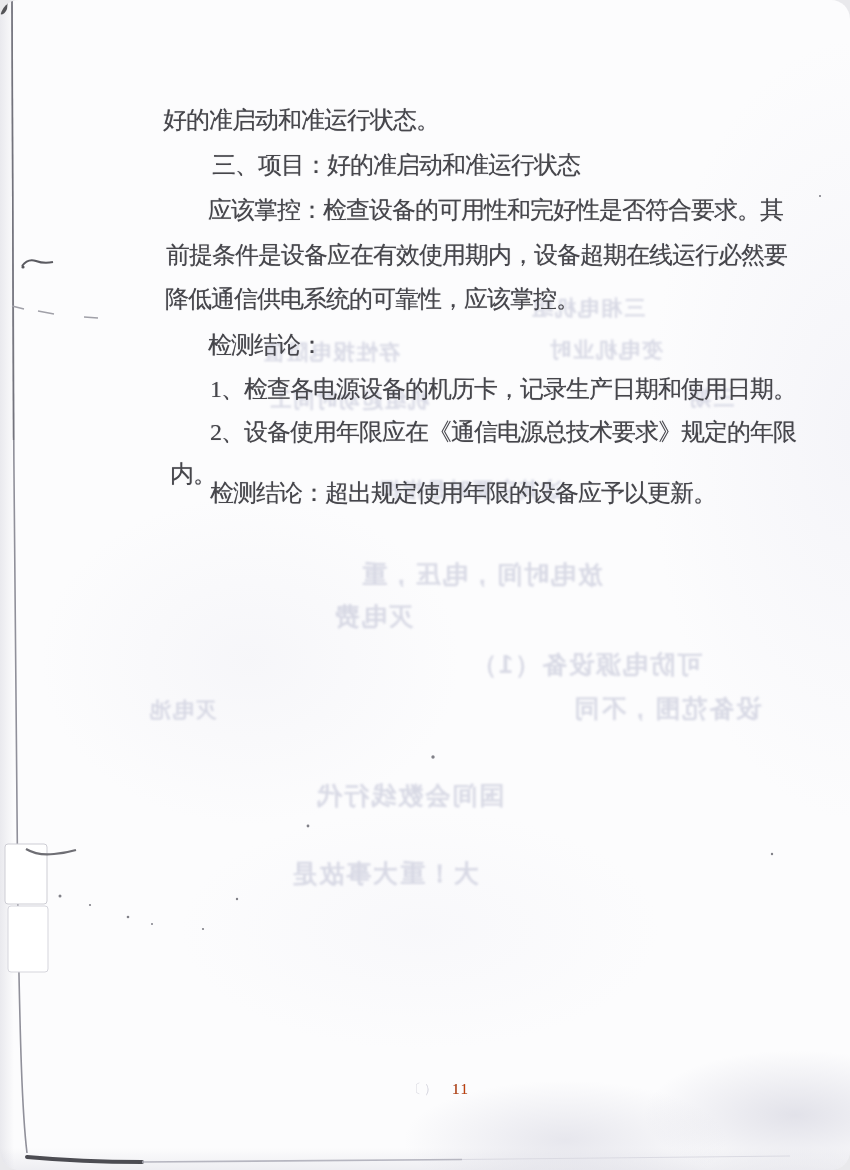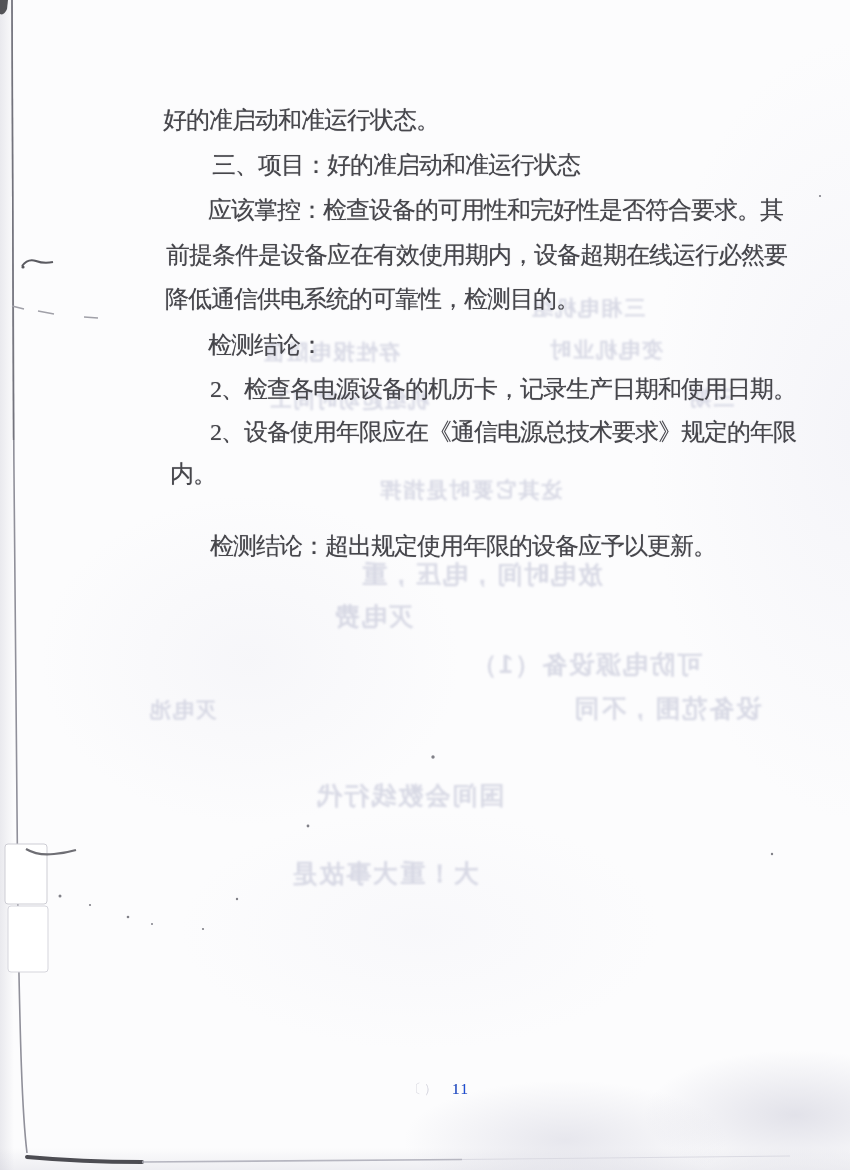--- a/index.html
+++ b/index.html
@@ -2,20 +2,21 @@
 <html><head>
 <meta charset="utf-8">
 <style>
   html,body{margin:0;padding:0;background:#e9e9ec;}
   .page{
     position:relative;
     width:850px;height:1170px;
     background:#fcfcfd;
     overflow:hidden;
     font-family:"Liberation Serif","DejaVu Serif",serif;
+    border-radius:19px;
   }
   
   .mottle{
     position:absolute;left:0;top:0;width:850px;height:1170px;pointer-events:none;
     background:
       radial-gradient(230px 85px at 565px 1140px, rgba(205,205,218,.45), rgba(255,255,255,0) 70%),
       radial-gradient(210px 90px at 795px 1115px, rgba(200,200,214,.5), rgba(255,255,255,0) 72%),
       radial-gradient(300px 560px at 858px 430px, rgba(226,226,238,.28), rgba(255,255,255,0) 70%),
       radial-gradient(280px 220px at 250px 660px, rgba(226,226,236,.22), rgba(255,255,255,0) 75%),
       radial-gradient(320px 160px at 420px 930px, rgba(230,230,240,.18), rgba(255,255,255,0) 75%),
@@ -31,21 +32,21 @@
   .bleed{
     position:absolute;white-space:nowrap;
     transform:scaleX(-1);
     font-family:"Liberation Sans","DejaVu Sans",sans-serif;
     font-weight:bold;font-size:25px;letter-spacing:2px;
     color:#c2c4d6;opacity:.62;filter:blur(1.3px);
   }
   .bleed.small{font-size:21px;}
   .footer-num{
     position:absolute;left:452px;top:1081px;
-    font-size:15px;letter-spacing:1.5px;color:#1d4ed8;
+    font-size:15px;letter-spacing:1.5px;color:#c2410c;
     text-shadow:0 0 .5px rgba(60,60,70,.6);
   }
   .footer-faint{
     position:absolute;left:408px;top:1080px;
     font-size:13px;color:#d6d6df;filter:blur(.6px);letter-spacing:3px;
   }
   svg.artifacts{position:absolute;left:0;top:0;pointer-events:none;}
 </style>
 </head>
 <body>
@@ -68,26 +69,26 @@
     <div class="bleed small" style="left:148px;top:696px;">灭电池</div>
     <div class="bleed" style="left:315px;top:779px;">国间会数线行代</div>
     <div class="bleed" style="left:290px;top:857px;">大！重大事故是</div>
   </div>
 
   <div>
     <div class="line" style="left:163px;top:104px;">好的准启动和准运行状态。</div>
     <div class="line" style="left:212px;top:149px;">三、项目：好的准启动和准运行状态</div>
     <div class="line" style="left:208px;top:194px;">应该掌控：检查设备的可用性和完好性是否符合要求。其</div>
     <div class="line" style="left:166px;top:239px;text-align:center;">前提条件是设备应在有效使用期内，设备超期在线运行必然要</div>
-    <div class="line" style="left:165px;top:283px;">降低通信供电系统的可靠性，检测目的。</div>
+    <div class="line" style="left:165px;top:283px;">降低通信供电系统的可靠性，应该掌控。</div>
     <div class="line" style="left:208px;top:329px;">检测结论：</div>
-    <div class="line" style="left:210px;top:373px;">2、检查各电源设备的机历卡，记录生产日期和使用日期。</div>
+    <div class="line" style="left:210px;top:373px;">1、检查各电源设备的机历卡，记录生产日期和使用日期。</div>
     <div class="line" style="left:210px;top:416px;">2、设备使用年限应在《通信电源总技术要求》规定的年限</div>
     <div class="line" style="left:170px;top:458px;">内。</div>
-    <div class="line" style="left:210px;top:530px;">检测结论：超出规定使用年限的设备应予以更新。</div>
+    <div class="line" style="left:210px;top:477px;">检测结论：超出规定使用年限的设备应予以更新。</div>
   </div>
 
   <svg class="artifacts" width="850" height="1170" viewBox="0 0 850 1170">
 
     <path d="M0,0 L8,0 L7,9 Q4,16 0,14 Z" fill="#38383c" opacity="0.85"></path>
 
     <path d="M12,0 C13,300 14,620 18,920 C20,1040 22,1112 27,1153" stroke="#90909a" stroke-width="1.6" fill="none"></path>
     <path d="M12,0 C12.5,170 13,310 13.5,440" stroke="#73737c" stroke-width="1.4" fill="none"></path>
 
     <path d="M27,1157 Q82,1162 142,1162" stroke="#4c4c52" stroke-width="4" stroke-linecap="round" fill="none"></path>

